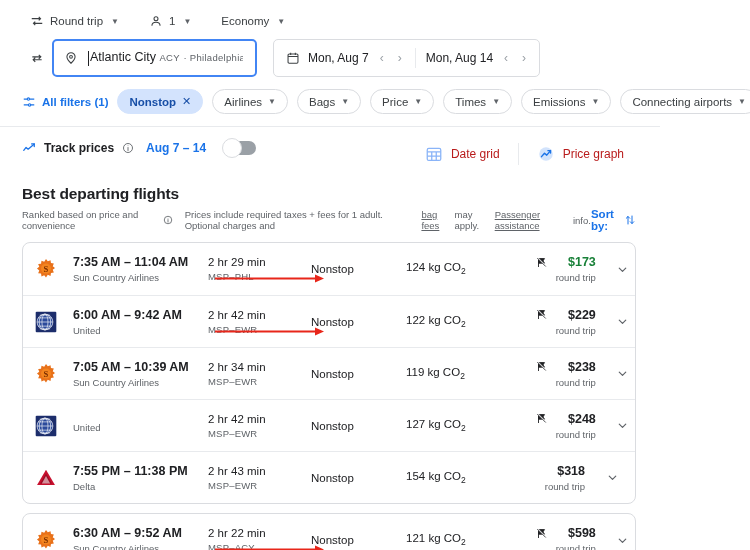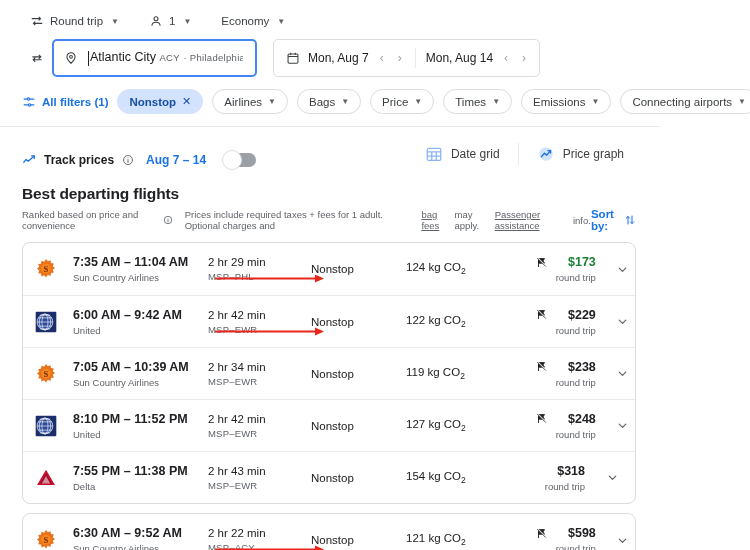--- a/index.html
+++ b/index.html
@@ -74,38 +74,38 @@
   }
   .chip.active {
     background: #d3e3fd; border-color: #d3e3fd; color: #174ea6; font-weight: 600;
   }
   .chip .caret { font-size: 8px; color: #5f6368; }
   .chip .xmark { font-size: 11px; color: #174ea6; font-weight: 400; }
   .divider { height: 1px; background: #e8eaed; width: 100%; }
 
   
   .trackrow {
-    display: flex; align-items: flex-end; padding: 14px 24px 12px 22px; gap: 39px;
+    display: flex; align-items: flex-start; padding: 14px 24px 12px 22px; gap: 39px;
   }
   .trackleft { display: flex; align-items: center; gap: 8px; }
   .tracklabel { font-size: 12px; font-weight: 600; color: #202124; }
   .trackdates { font-size: 12px; color: #1a73e8; font-weight: 600; margin-left: 4px; }
   .toggle {
     width: 32px; height: 14px; border-radius: 8px; background: #9aa0a6;
     position: relative; margin-left: 10px;
   }
   .toggle .knob {
     position: absolute; left: -2px; top: -3px;
     width: 20px; height: 20px; border-radius: 50%;
     background: #fff; border: 1px solid #dadce0;
   }
   .trackright { margin-left: auto; display: flex; align-items: center; gap: 0; }
   .linkbtn {
     display: inline-flex; align-items: center; gap: 8px;
-    color: #404040; font-size: 12px; padding: 4px 12px; white-space: nowrap;
+    color: #b91c1c; font-size: 12px; padding: 4px 12px; white-space: nowrap;
   }
   .vsep { width: 1px; height: 22px; background: #e8eaed; margin: 0 6px; }
 
   
   .resultshead { padding: 6px 24px 0 22px; }
   h1.title { font-size: 15.5px; font-weight: 700; margin: 0 0 5px 0; letter-spacing: -.1px; }
   .subline { display: flex; align-items: center; font-size: 9.5px; color: #5f6368; }
   .subline .seg { display: inline-flex; align-items: center; gap: 4px; }
   .subline .gap { width: 14px; }
   .ul { text-decoration: underline; }
@@ -492,21 +492,20 @@
             <circle cx="14.5" cy="16" r="11.5" fill="#2b4a9b"></circle>
             <g stroke="#ffffff" stroke-width="1" fill="none" opacity=".92">
               <circle cx="14.5" cy="16" r="11.5"></circle>
               <ellipse cx="14.5" cy="16" rx="4.4" ry="11.5"></ellipse>
               <ellipse cx="14.5" cy="16" rx="8.4" ry="11.5"></ellipse>
               <path d="M3 16h23M4.5 10h20M4.5 22h20M7 6h15M7 26h15"></path>
             </g>
           </svg>
         </div>
         <div class="col-times">
-          <div class="times">8:10 PM – 11:52 PM</div>
           <div class="airline">United</div>
         </div>
         <div class="col-dur">
           <div class="dur">2 hr 42 min</div>
           <div class="route">MSP–EWR</div>
         </div>
         <div class="col-stops">Nonstop</div>
         <div class="col-co2"><span>127 kg CO</span><sub>2</sub></div>
         <div class="col-price">
           <div class="priceline">

